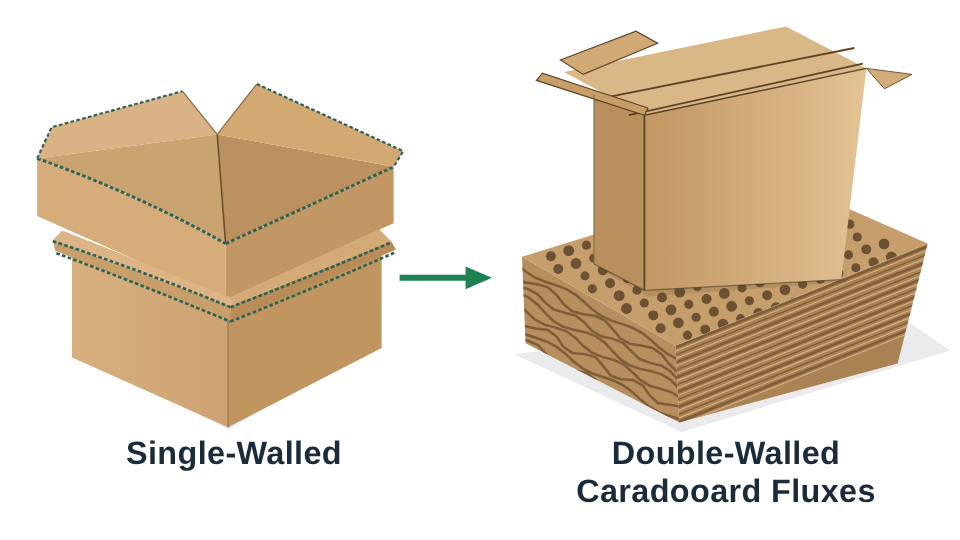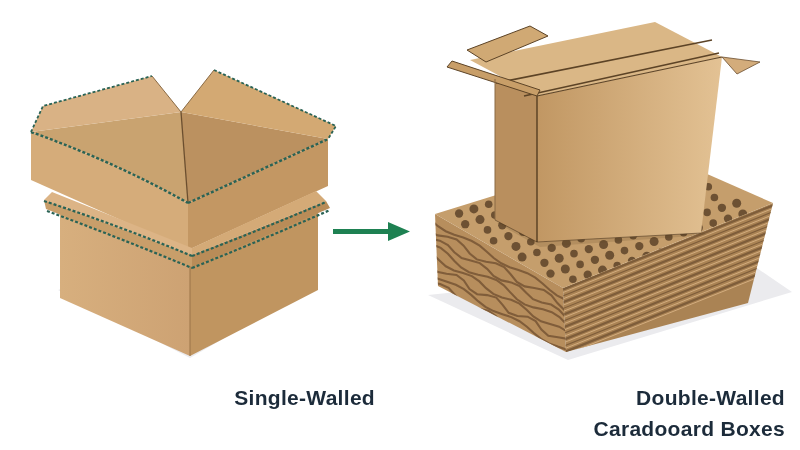--- a/index.html
+++ b/index.html
@@ -2,22 +2,22 @@
 <html><head>
 <meta charset="utf-8">
 <style>
   html,body{margin:0;padding:0;background:#fff;}
   .stage{
     position:relative;width:800px;height:450px;overflow:hidden;background:#ffffff;
     font-family:"Liberation Sans",sans-serif;
   }
   .canvas-svg{position:absolute;left:0;top:0;width:800px;height:450px;display:block;}
   .caption{
-    position:absolute;top:382px;text-align:right;
-    font-size:21px;font-weight:bold;color:#1c2b3a;line-height:31px;letter-spacing:.3px;
+    position:absolute;top:363px;text-align:center;
+    font-size:27px;font-weight:bold;color:#1c2b3a;line-height:31px;letter-spacing:.3px;
   }
   .caption-left{left:15px;width:360px;}
   .caption-right{left:425px;width:360px;}
 </style>
 </head>
 <body>
 
 <div class="stage">
 
   <svg class="canvas-svg" viewBox="0 0 800 450">
@@ -268,15 +268,15 @@
       <line x1="495" y1="79" x2="495" y2="220" stroke="#8a6a44" stroke-width="1"></line>
       <path d="M495,220 L537,242 L701,233" fill="none" stroke="rgba(60,40,20,0.5)" stroke-width="1"></path>
     </g>
   </svg>
 
   <div class="caption caption-left">
     <div>Single-Walled</div>
   </div>
   <div class="caption caption-right">
     <div>Double-Walled</div>
-    <div>Caradooard Boxes</div>
+    <div>Caradooard Fluxes</div>
   </div>
 </div>
 
 </body></html>

